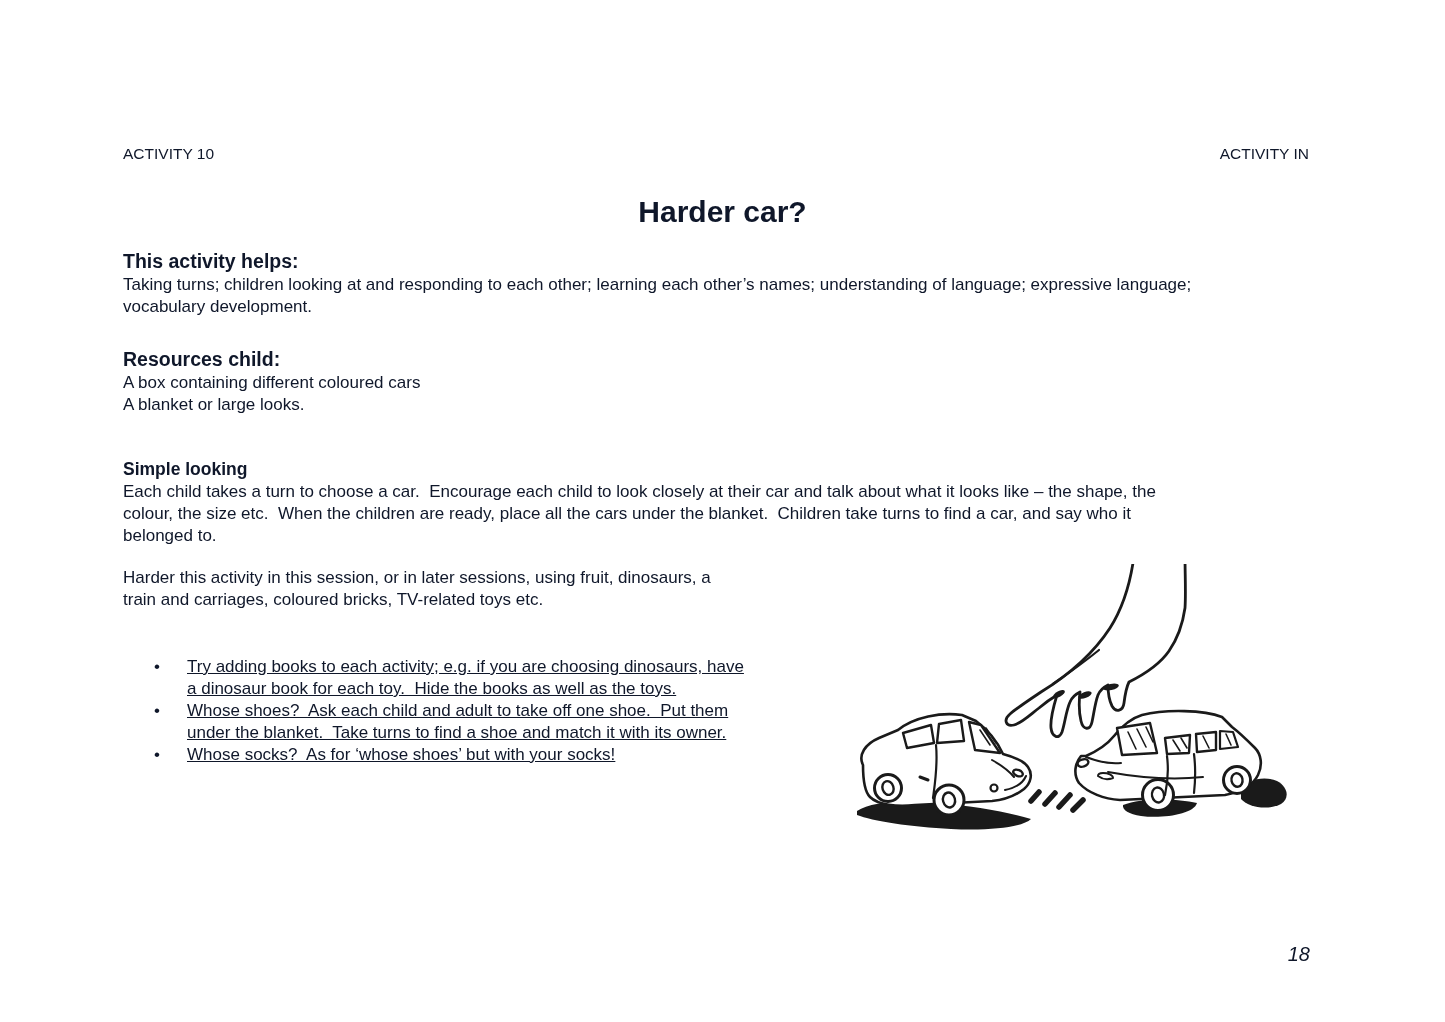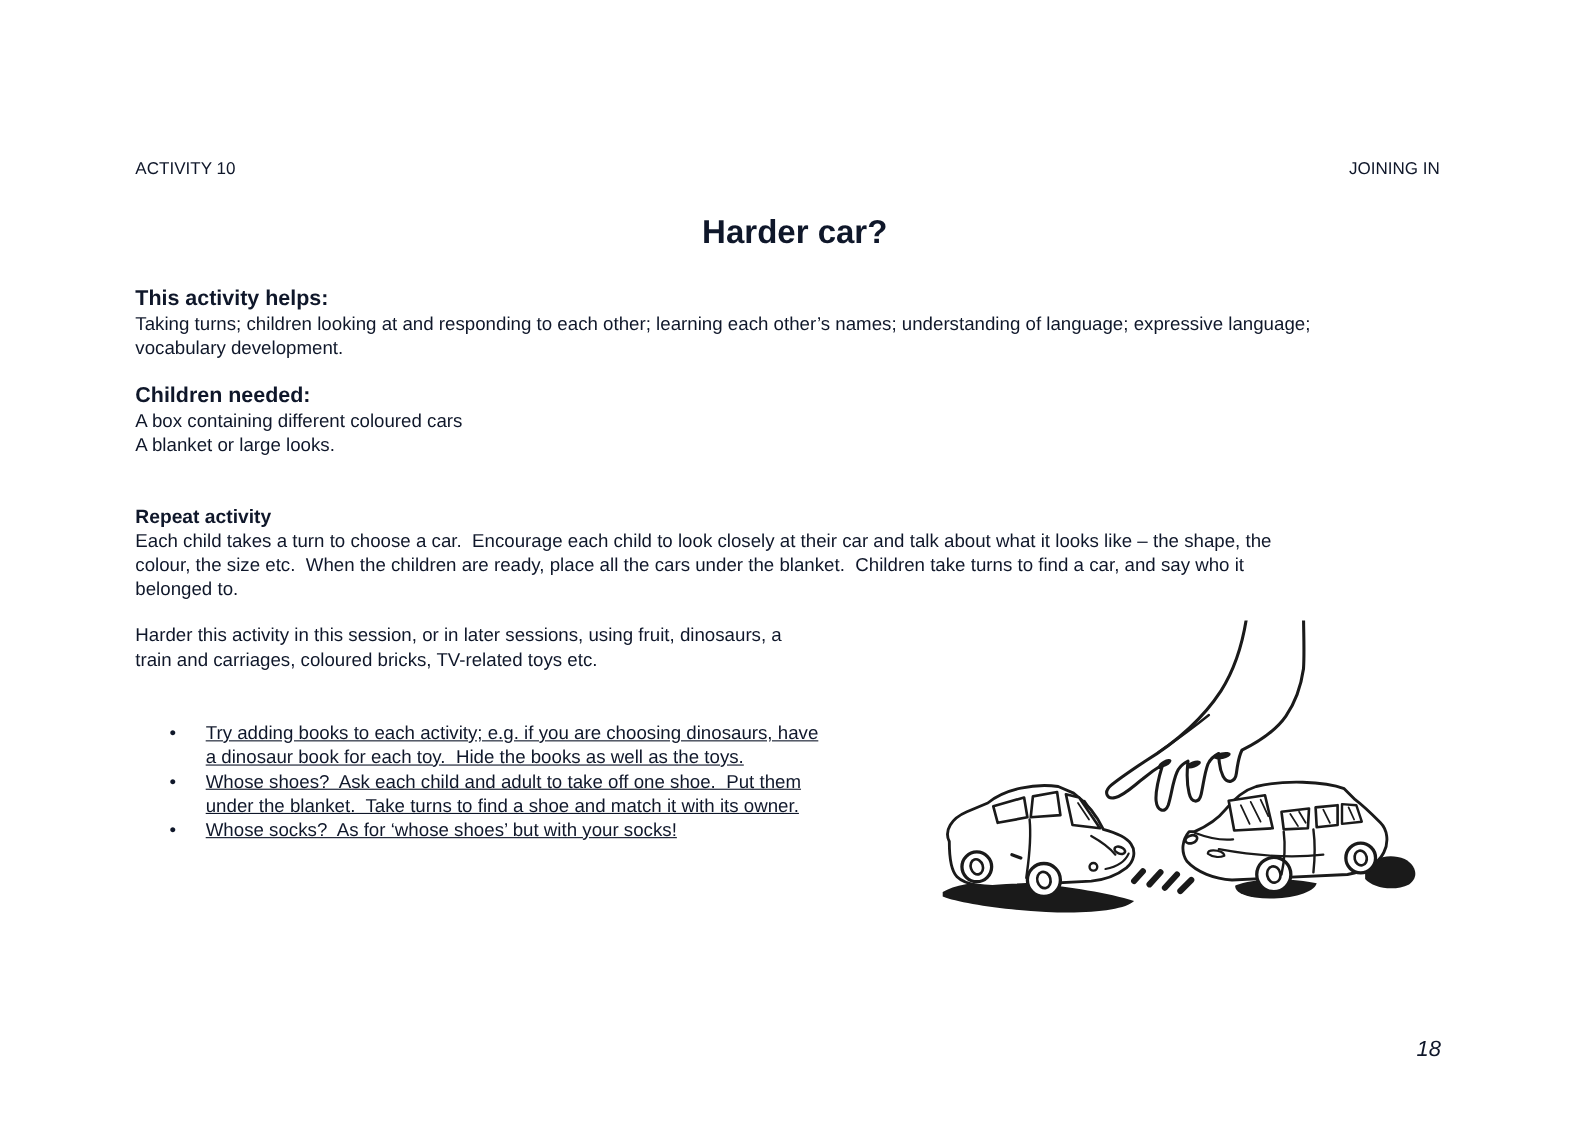--- a/index.html
+++ b/index.html
@@ -22,21 +22,21 @@
     text-align: center;
     font-size: 30px; font-weight: bold; line-height: 36px;
   }
   .sec { position: absolute; left: 123px; }
   .h-big   { font-size: 19.5px; font-weight: bold; line-height: 25px; margin: 0; }
   .h-small { font-size: 17.5px; font-weight: bold; line-height: 23px; margin: 0; }
   .body-text {
     font-size: 17px; line-height: 21.8px;
     margin: 0; white-space: pre-wrap;
   }
-  #sec-helps     { top: 218px; width: 1210px; }
+  #sec-helps     { top: 208px; width: 1210px; }
   #sec-resources { top: 306px; width: 1210px; }
   #sec-simple    { top: 417px; width: 1210px; }
   #sec-harder    { top: 526px; width: 700px; }
   #sec-extension { top: 612px; width: 720px; }
   .bullets { margin: 3px 0 0 0; padding: 0; list-style: none; }
   .bullet-row { display: flex; }
   .bullet-marker {
     flex: none; width: 33px; padding-left: 31px;
     font-size: 17px; line-height: 22px;
   }
@@ -46,38 +46,38 @@
   }
   .illustration { left: 845px; top: 523px; width: 445px; height: 277px; }
   .page-num { right: 135px; top: 903px; font-size: 20px; line-height: 20px; font-style: italic; }
 </style>
 </head>
 <body>
 
 <div class="page">
 
   <div class="abs hdr hdr-left">ACTIVITY 10</div>
-  <div class="abs hdr hdr-right">JOINING IN</div>
+  <div class="abs hdr hdr-right">ACTIVITY IN</div>
 
   <div class="abs page-title">Harder car?</div>
 
   <div class="sec" id="sec-helps">
     <h2 class="h-big">This activity helps:</h2>
     <p class="body-text">Taking turns; children looking at and responding to each other; learning each other’s names; understanding of language; expressive language;
 vocabulary development.</p>
   </div>
 
   <div class="sec" id="sec-resources">
-    <h2 class="h-big">Children needed:</h2>
+    <h2 class="h-big">Resources child:</h2>
     <p class="body-text">A box containing different coloured cars</p>
     <p class="body-text">A blanket or large looks.</p>
   </div>
 
   <div class="sec" id="sec-simple">
-    <h2 class="h-small">Repeat activity</h2>
+    <h2 class="h-small">Simple looking</h2>
     <p class="body-text">Each child takes a turn to choose a car.  Encourage each child to look closely at their car and talk about what it looks like – the shape, the
 colour, the size etc.  When the children are ready, place all the cars under the blanket.  Children take turns to find a car, and say who it
 belonged to.</p>
   </div>
 
   <div class="sec" id="sec-harder">
     <p class="body-text">Harder this activity in this session, or in later sessions, using fruit, dinosaurs, a
 train and carriages, coloured bricks, TV-related toys etc.</p>
   </div>
 

